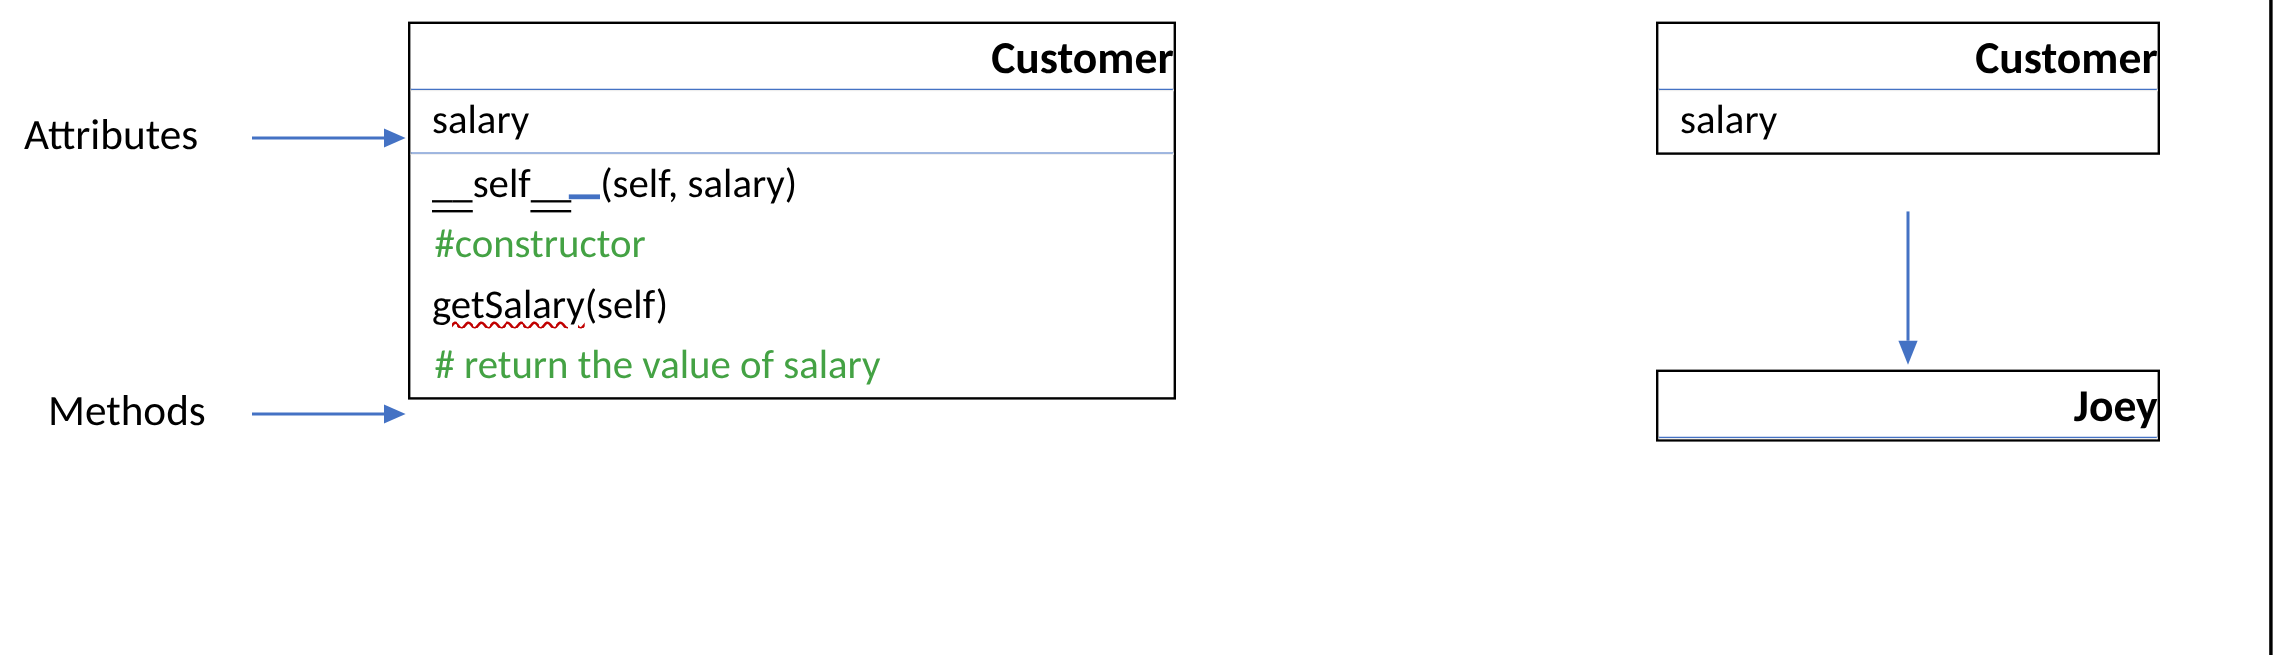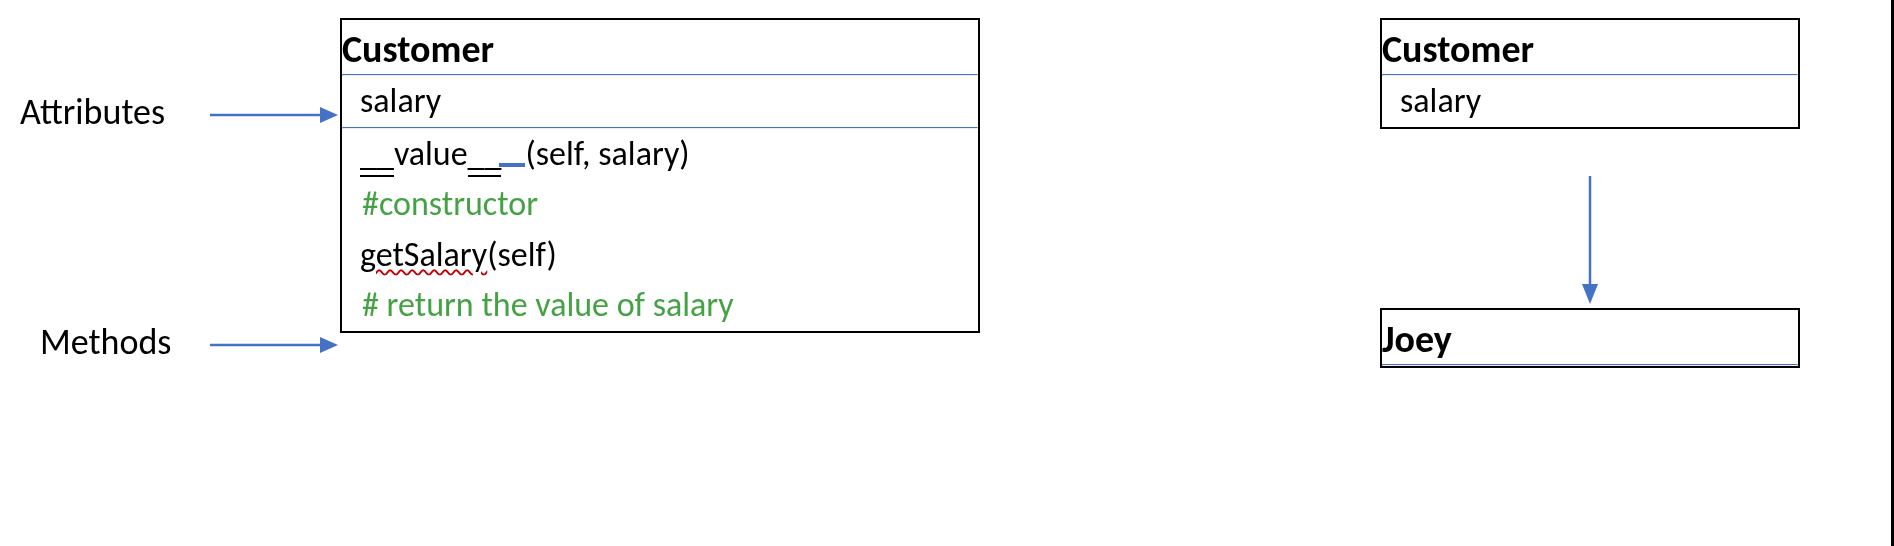--- a/index.html
+++ b/index.html
@@ -20,21 +20,21 @@
     font-size: 36px;
   }
   .box {
     position: absolute;
     border: 2px solid #000;
     background: #fff;
     box-sizing: border-box;
   }
   .box .title {
     font-weight: 700;
-    text-align: left;
+    text-align: right;
     font-size: 38px;
     padding: 6px 0 2px 0;
   }
   .divider {
     border-top: 1px solid #4472C4;
     margin: 0;
   }
   .row {
     padding: 4px 18px;
     font-size: 34px;
@@ -68,21 +68,21 @@
     <line class="arrow-line" x1="0" y1="15" x2="110" y2="15"></line>
     <polygon class="arrow-head" points="110,7 128,15 110,23"></polygon>
   </svg>
 
   <div class="box" style="left:340px; top:18px; width:640px;">
     <div class="title">Customer</div>
     <hr class="divider">
     <div class="row">salary</div>
     <hr class="divider">
     <div class="row">
-      <span class="underline-black">__</span><span>value</span><span class="underline-black">__</span><span class="underline-blue"></span><span>(self, salary)</span>
+      <span class="underline-black">__</span><span>self</span><span class="underline-black">__</span><span class="underline-blue"></span><span>(self, salary)</span>
     </div>
     <div class="row comment">#constructor</div>
     <div class="row">
       <span class="spell-red">getSalary</span><span>(self)</span>
     </div>
     <div class="row comment"># return the value of salary</div>
   </div>
 
   <div class="box" style="left:1380px; top:18px; width:420px;">
     <div class="title">Customer</div>

